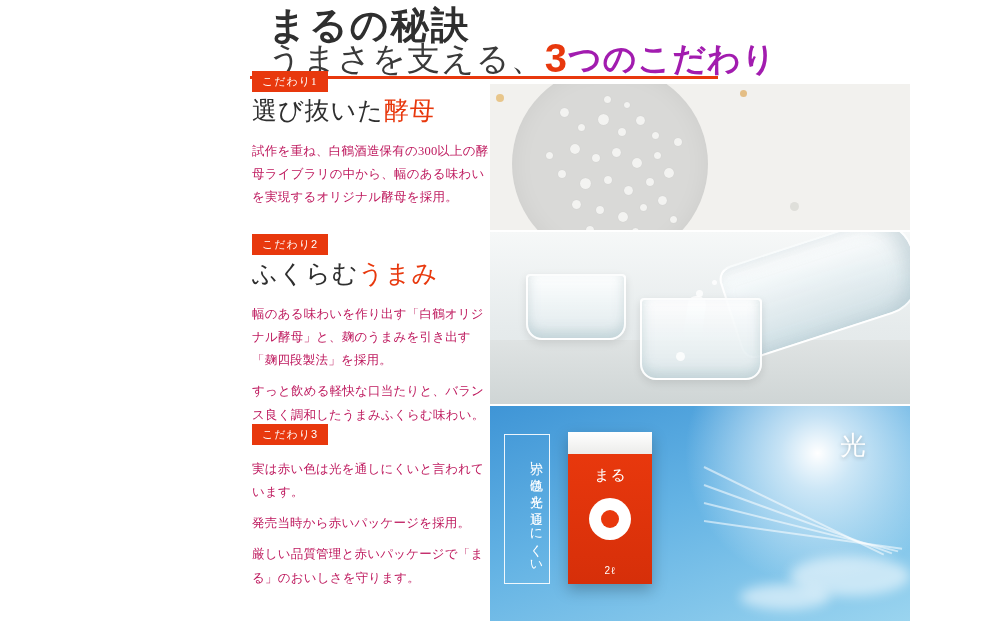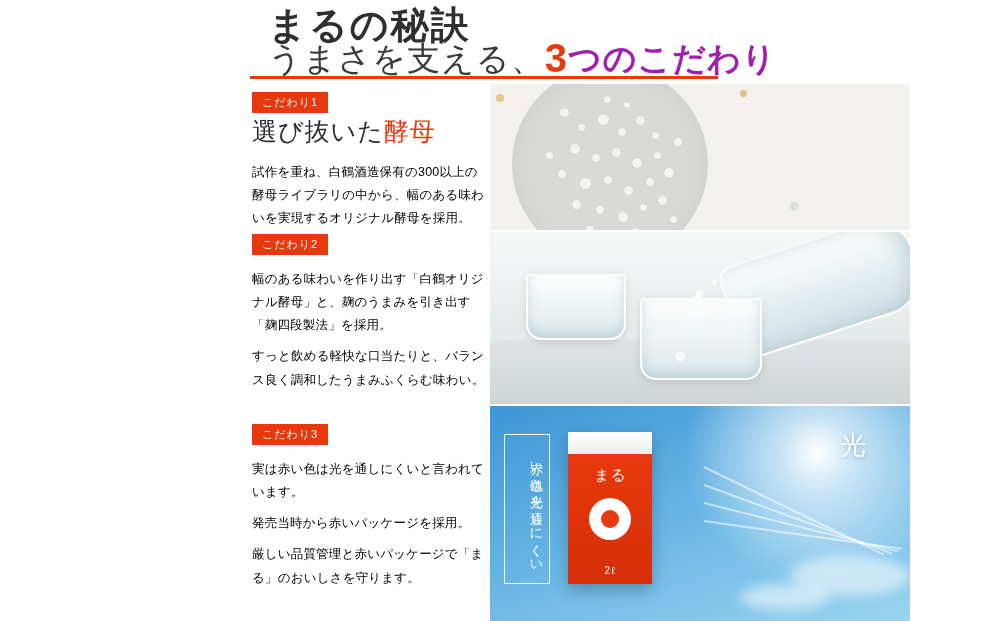--- a/index.html
+++ b/index.html
@@ -68,21 +68,21 @@
     height: 3px;
     background: #e8380d;
   }
 
   
   .block {
     position: absolute;
     left: 252px;
     width: 238px;
   }
-  .block-1 { top: 92px; }
+  .block-1 { top: 71px; font-family: Liberation Serif, serif; }
   .block-2 { top: 234px; }
   .block-3 { top: 424px; }
 
   .badge {
     display: inline-block;
     background: #e8380d;
     color: #ffffff;
     font-size: 11px;
     line-height: 1;
     padding: 5px 10px 5px 10px;
@@ -94,21 +94,21 @@
     font-size: 25px;
     letter-spacing: 1px;
     color: #2f2f2f;
     white-space: nowrap;
   }
   .block-title .hl { color: #e8380d; }
   .block-body {
     margin-top: 13px;
     font-size: 12.5px;
     line-height: 1.85;
-    color: #000000;
+    color: #be185d;
     letter-spacing: 0.2px;
   }
   .block-body p { margin: 0; }
   .block-body p + p { margin-top: 8px; }
 
   
   .photo {
     position: absolute;
     left: 490px;
     width: 420px;
@@ -318,20 +318,23 @@
     <div class="block-title">
       <span>選び抜いた</span><span class="hl">酵母</span>
     </div>
     <div class="block-body">
       <p>試作を重ね、白鶴酒造保有の300以上の酵母ライブラリの中から、幅のある味わいを実現するオリジナル酵母を採用。</p>
     </div>
   </div>
 
   <div class="block block-2">
     <div class="badge">こだわり2</div>
+    <div class="block-title">
+      <span>ふくらむ</span><span class="hl">うまみ</span>
+    </div>
     <div class="block-body">
       <p>幅のある味わいを作り出す「白鶴オリジナル酵母」と、麹のうまみを引き出す「麹四段製法」を採用。</p>
       <p>すっと飲める軽快な口当たりと、バランス良く調和したうまみふくらむ味わい。</p>
     </div>
   </div>
 
   <div class="block block-3">
     <div class="badge">こだわり3</div>
     <div class="block-body">
       <p>実は赤い色は光を通しにくいと言われています。</p>

